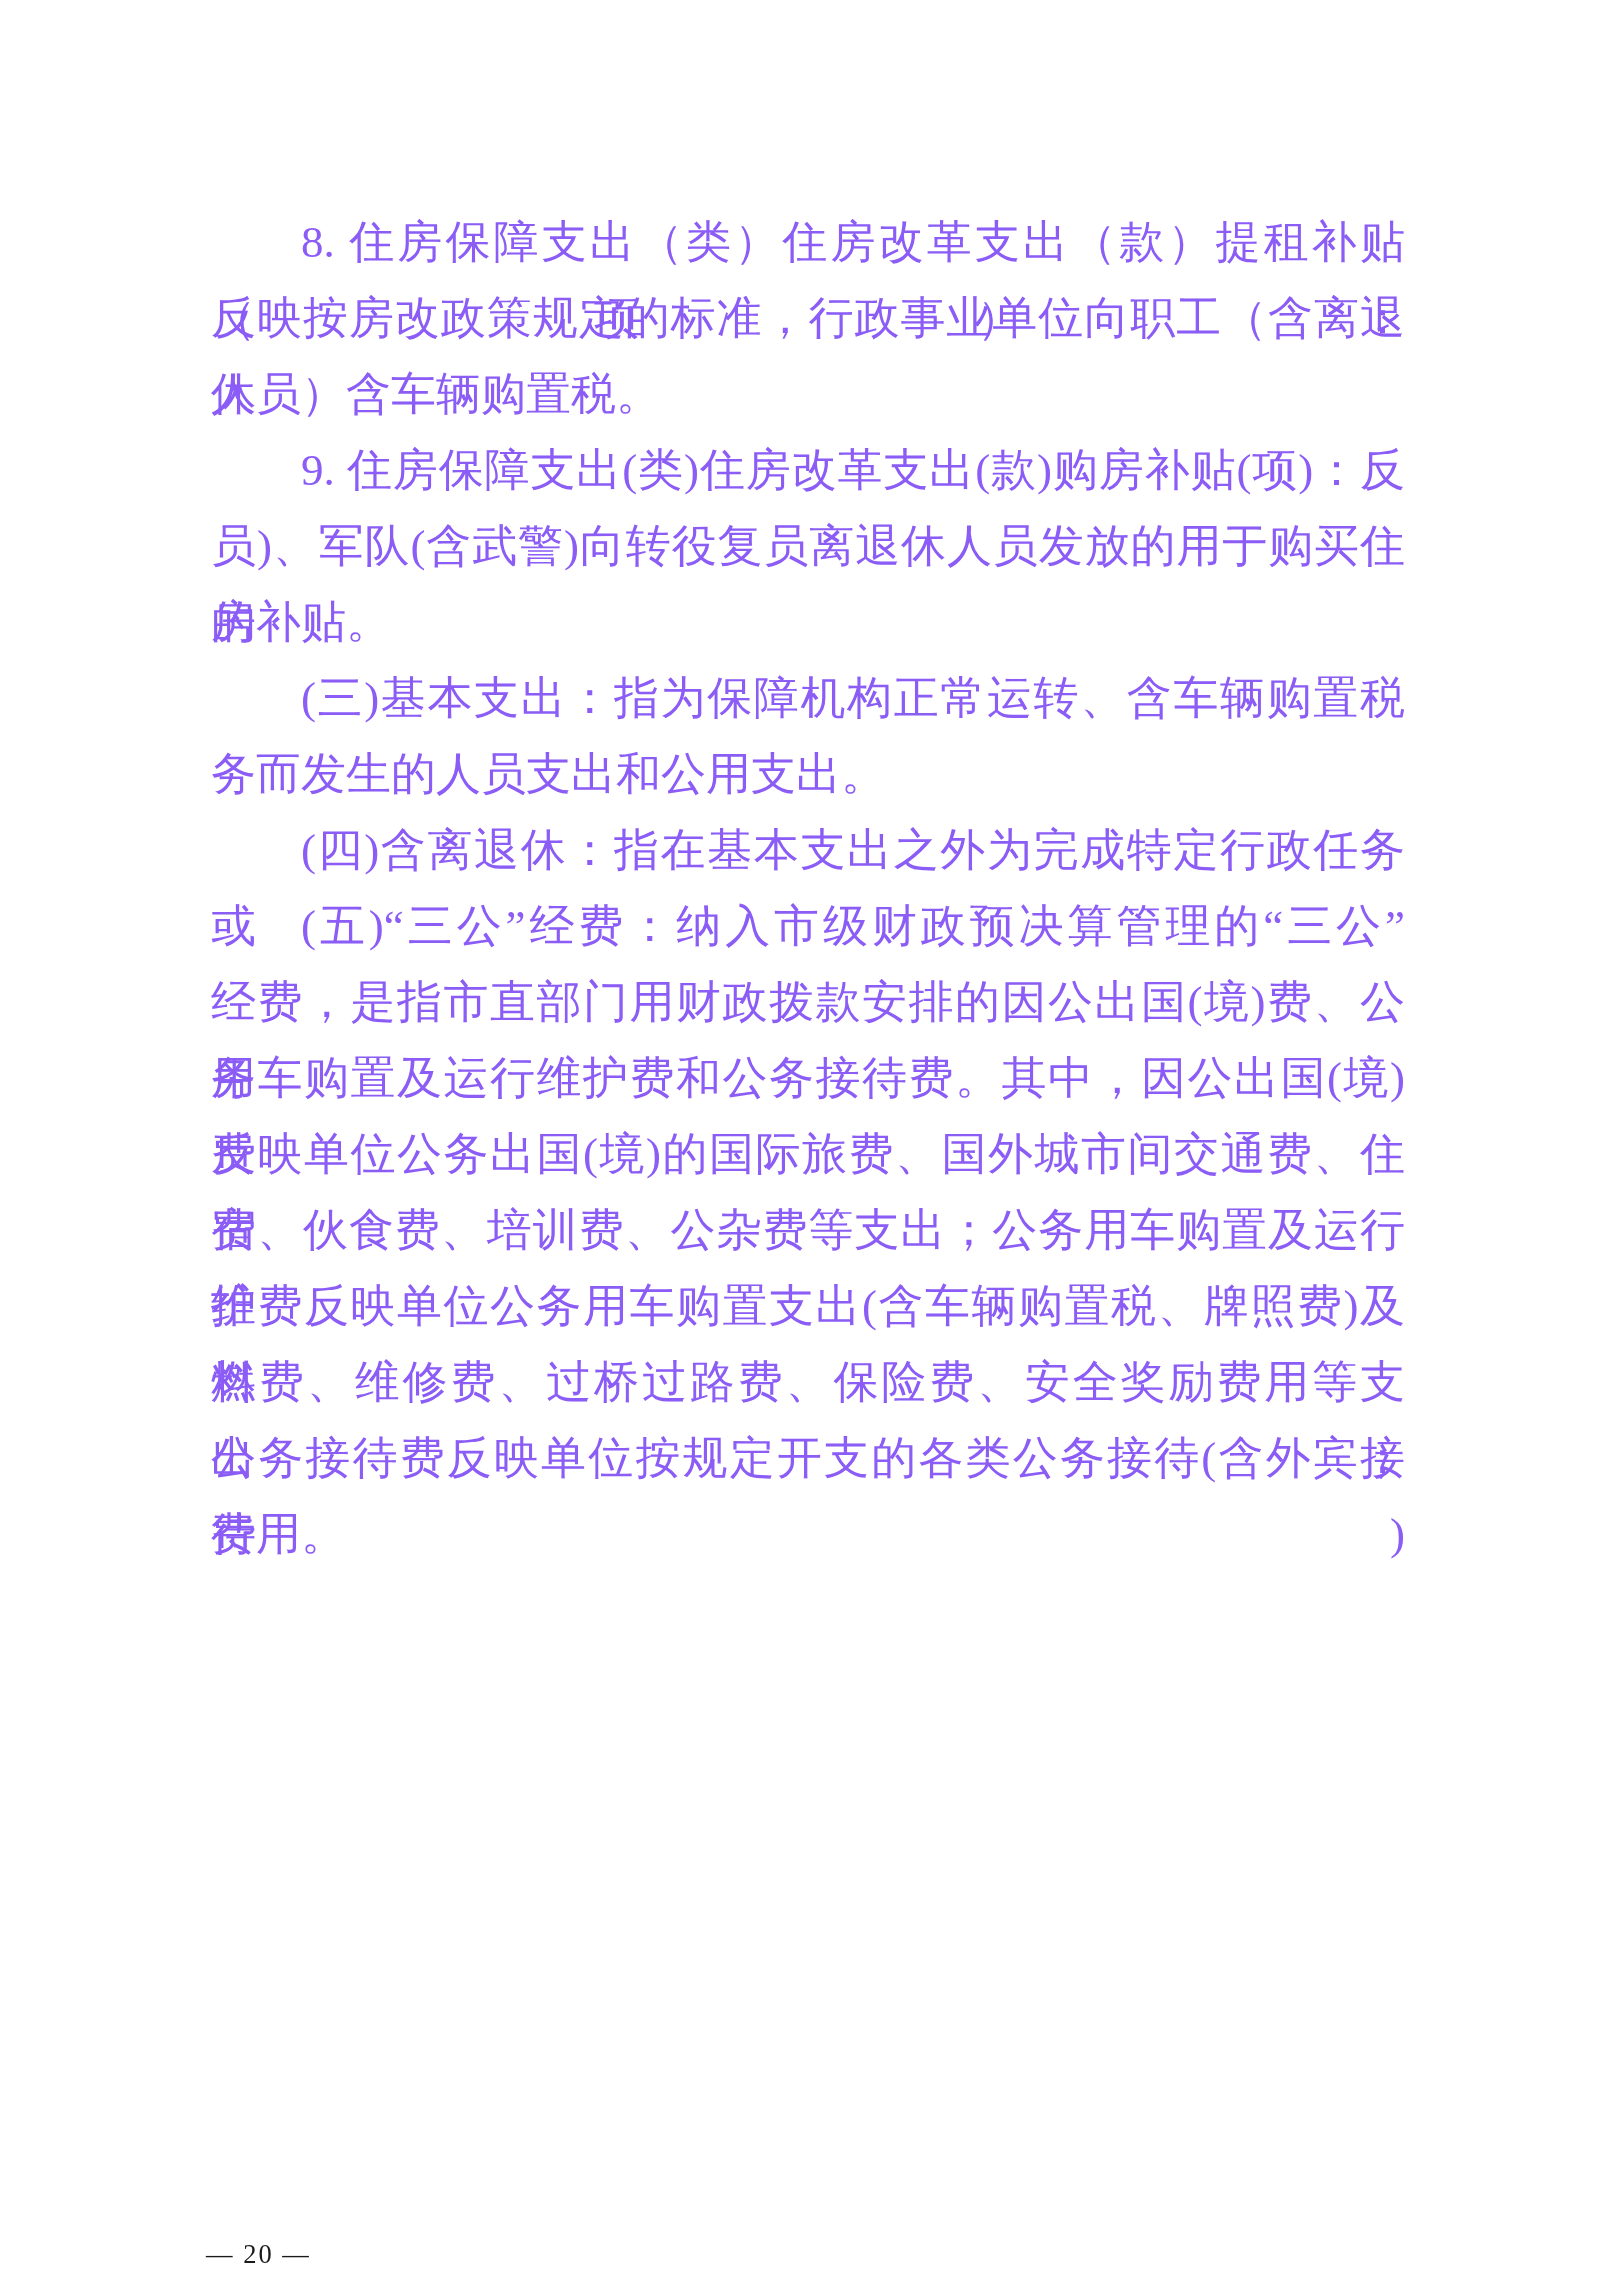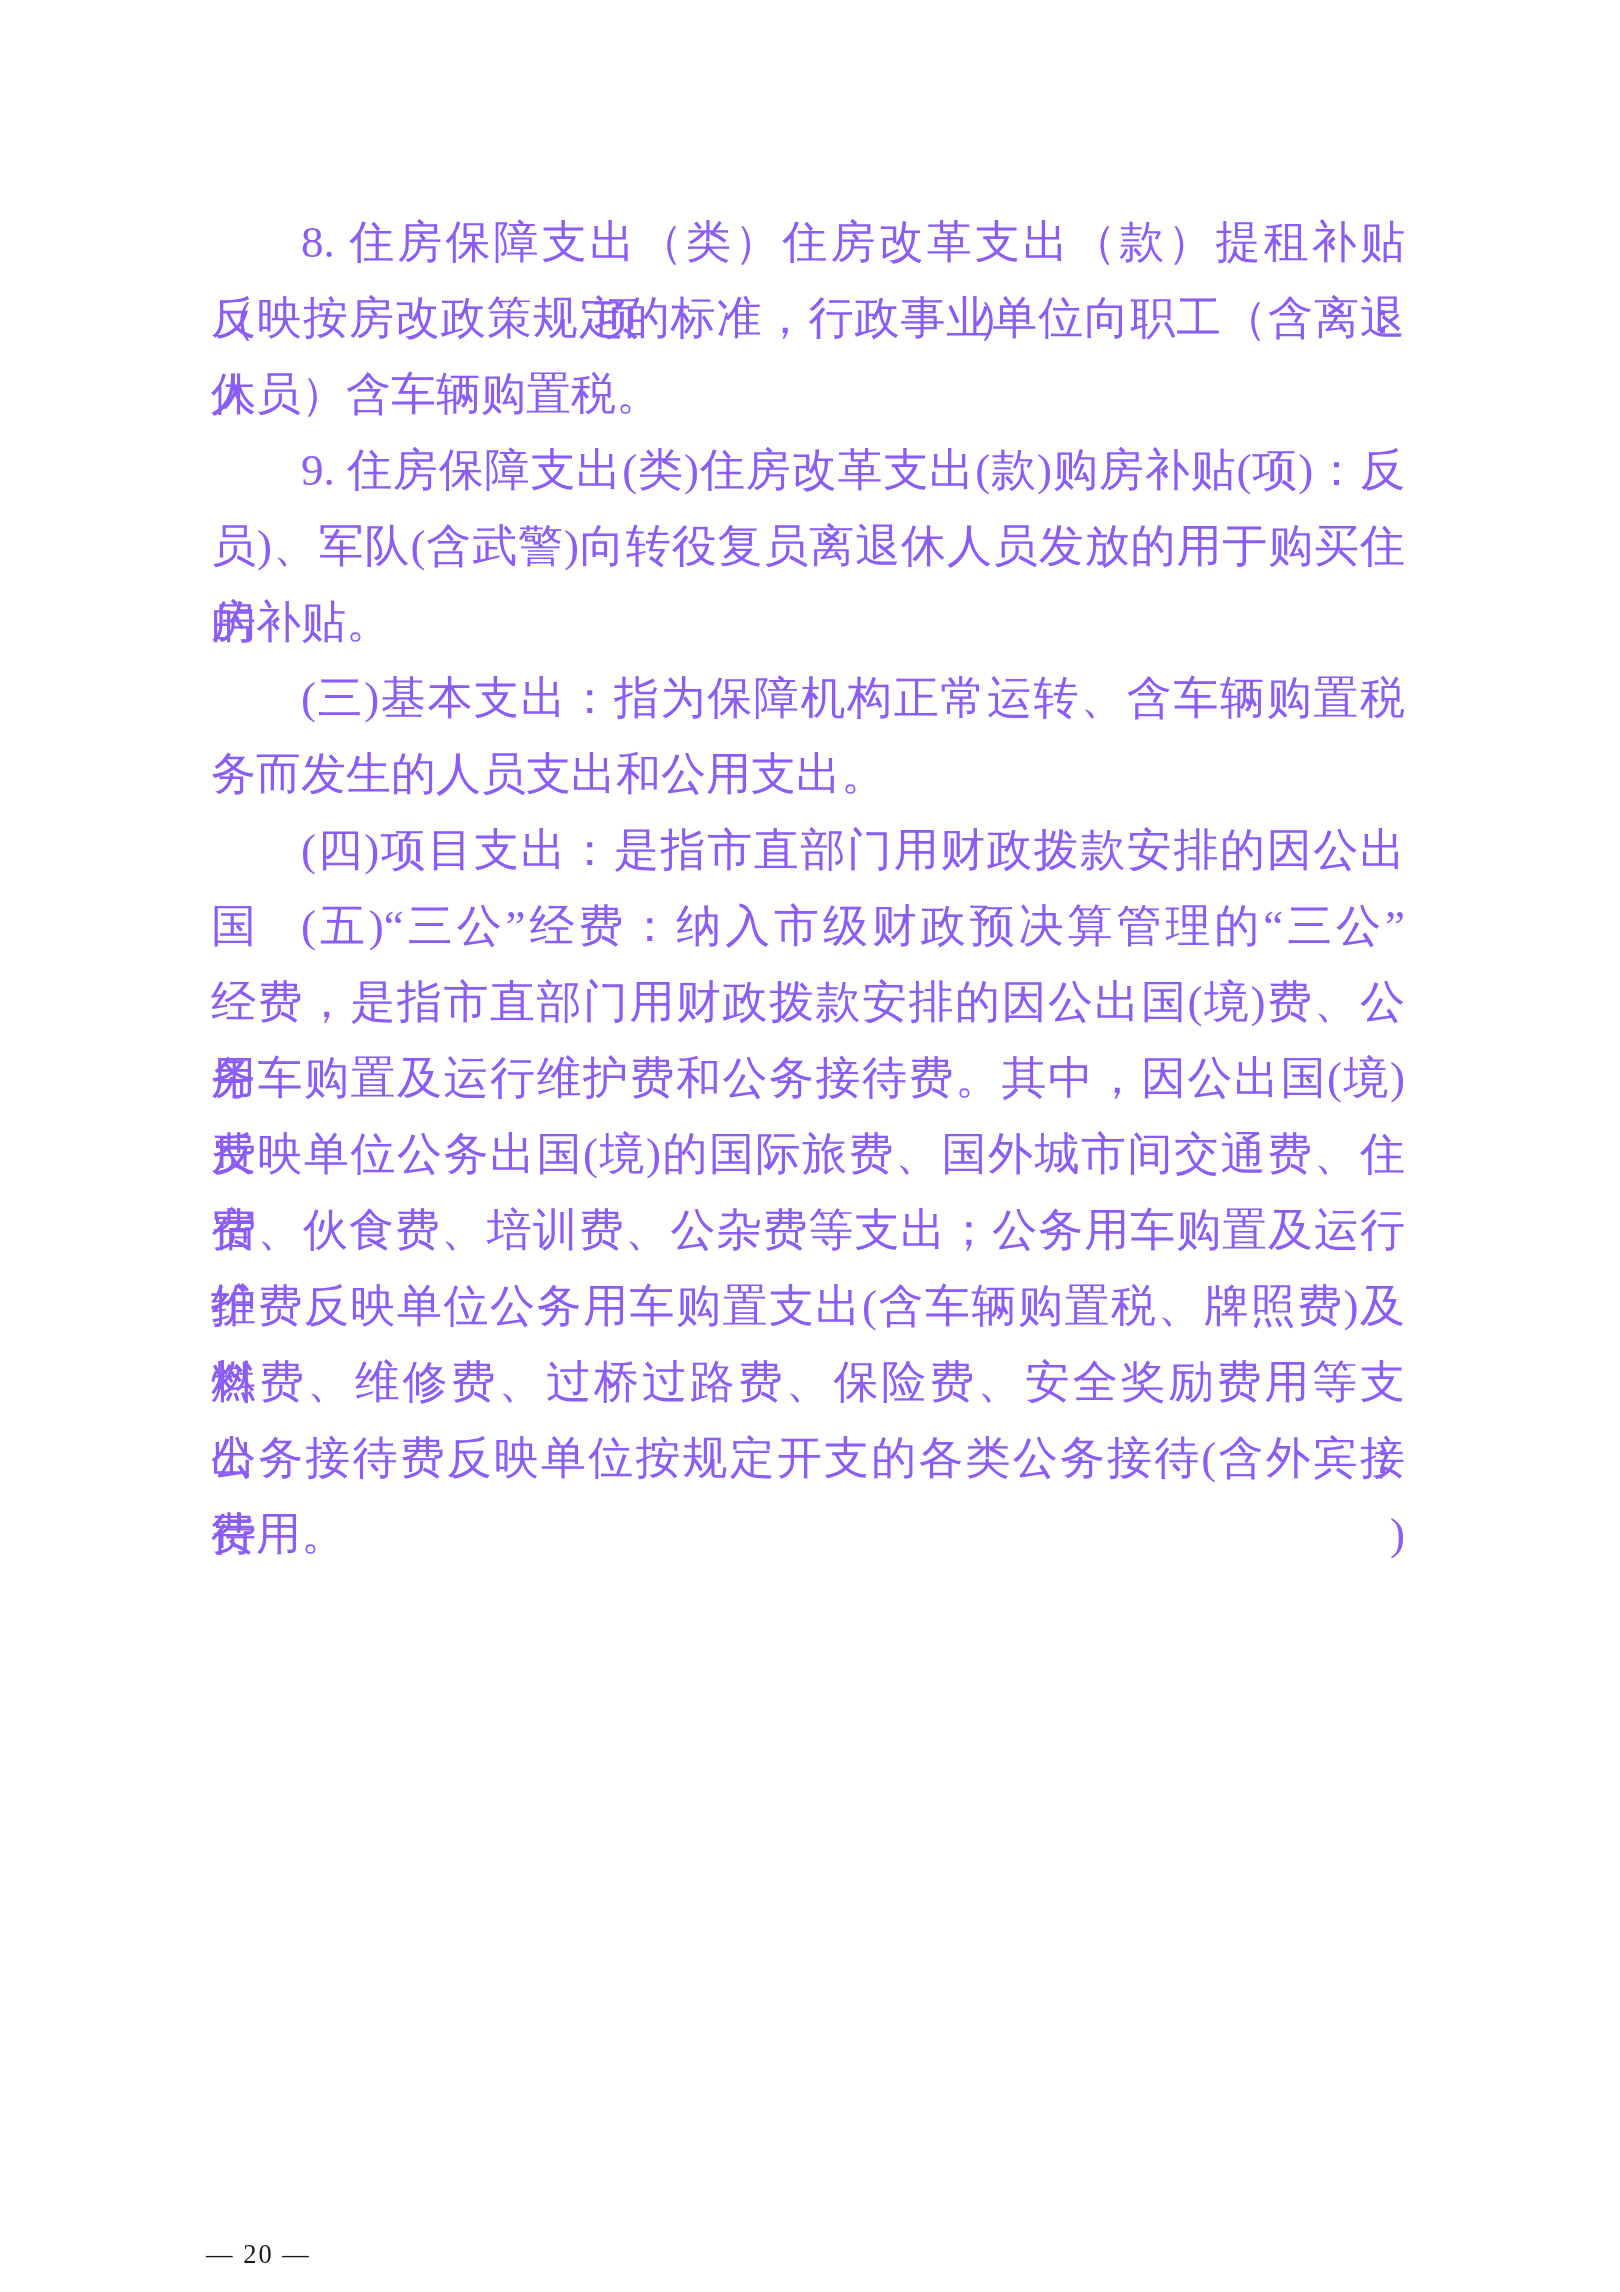--- a/index.html
+++ b/index.html
@@ -76,21 +76,21 @@
       <span class="ln">员)、军队(含武警)向转役复员离退休人员发放的用于购买住房</span>
       <span class="ln last">的补贴。</span>
     </p>
 
     <p class="para">
       <span class="ln first">(三)基本支出：指为保障机构正常运转、含车辆购置税</span>
       <span class="ln last">务而发生的人员支出和公用支出。</span>
     </p>
 
     <p class="para">
-      <span class="ln first">(四)项目支出：是指市直部门用财政拨款安排的因公出国</span>
+      <span class="ln first">(四)含离退休：指在基本支出之外为完成特定行政任务或</span>
     </p>
 
     <p class="para">
       <span class="ln first">(五)“三公”经费：纳入市级财政预决算管理的“三公”</span>
       <span class="ln">经费，是指市直部门用财政拨款安排的因公出国(境)费、公务</span>
       <span class="ln">用车购置及运行维护费和公务接待费。其中，因公出国(境)费</span>
       <span class="ln">反映单位公务出国(境)的国际旅费、国外城市间交通费、住宿</span>
       <span class="ln">费、伙食费、培训费、公杂费等支出；公务用车购置及运行维</span>
       <span class="ln">护费反映单位公务用车购置支出(含车辆购置税、牌照费)及燃</span>
       <span class="ln">料费、维修费、过桥过路费、保险费、安全奖励费用等支出；</span>

